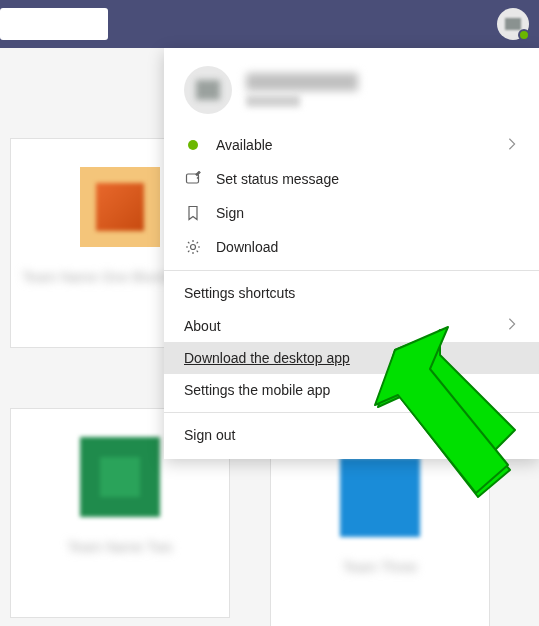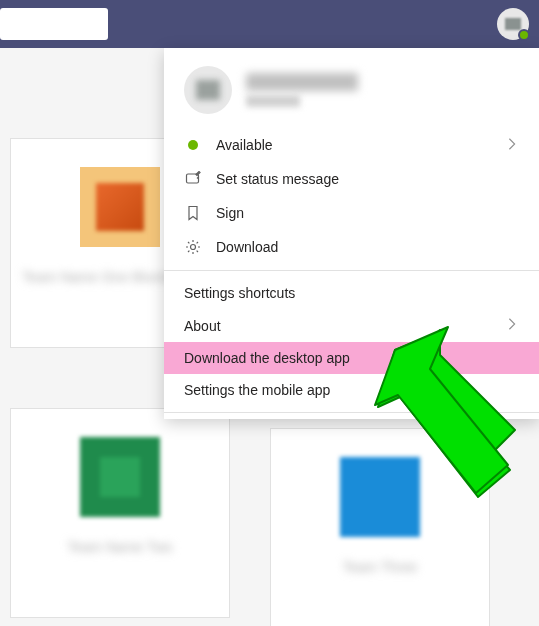--- a/index.html
+++ b/index.html
@@ -180,21 +180,21 @@
       width: 90px;
     }
     .menu-item {
       display: flex;
       align-items: center;
       padding: 8px 20px;
       gap: 14px;
       cursor: pointer;
       min-height: 32px;
     }
-    .menu-item.hovered { background: #f9a8d4; }
+    .menu-item.hovered { background: #e5e5e5; text-decoration: underline; }
     .menu-icon {
       width: 18px;
       height: 18px;
       display: flex;
       align-items: center;
       justify-content: center;
       flex-shrink: 0;
       color: #616161;
     }
     .menu-label { flex: 1; }
@@ -334,20 +334,23 @@
   <div class="menu-item hovered">
     <span class="menu-label">Download the desktop app</span>
   </div>
 
   <div class="menu-item">
     <span class="menu-label">Settings the mobile app</span>
   </div>
 
   <div class="separator"></div>
 
+  <div class="menu-item" style="padding-bottom:16px;">
+    <span class="menu-label">Sign out</span>
+  </div>
 </div>
 
 <svg class="arrow-anno" width="160" height="230" viewBox="0 0 160 230">
   <g fill="#00e000" stroke="#008800" stroke-width="2" stroke-linejoin="round">
     <path d="M 20 40 L 60 0 L 60 25 L 135 100 L 110 125 L 35 50 L 10 50 Z" transform="translate(10,5) rotate(0)"></path>
     <path d="M 25 25 L 75 5 L 58 45 L 140 145 L 108 172 L 30 72 L 8 82 Z"></path>
   </g>
   <path d="M 25 25 L 78 2 L 60 44 L 138 140 L 106 168 L 28 70 L 5 80 Z" fill="#00e000" stroke="#008800" stroke-width="2" stroke-linejoin="round"></path>
 </svg>
 

